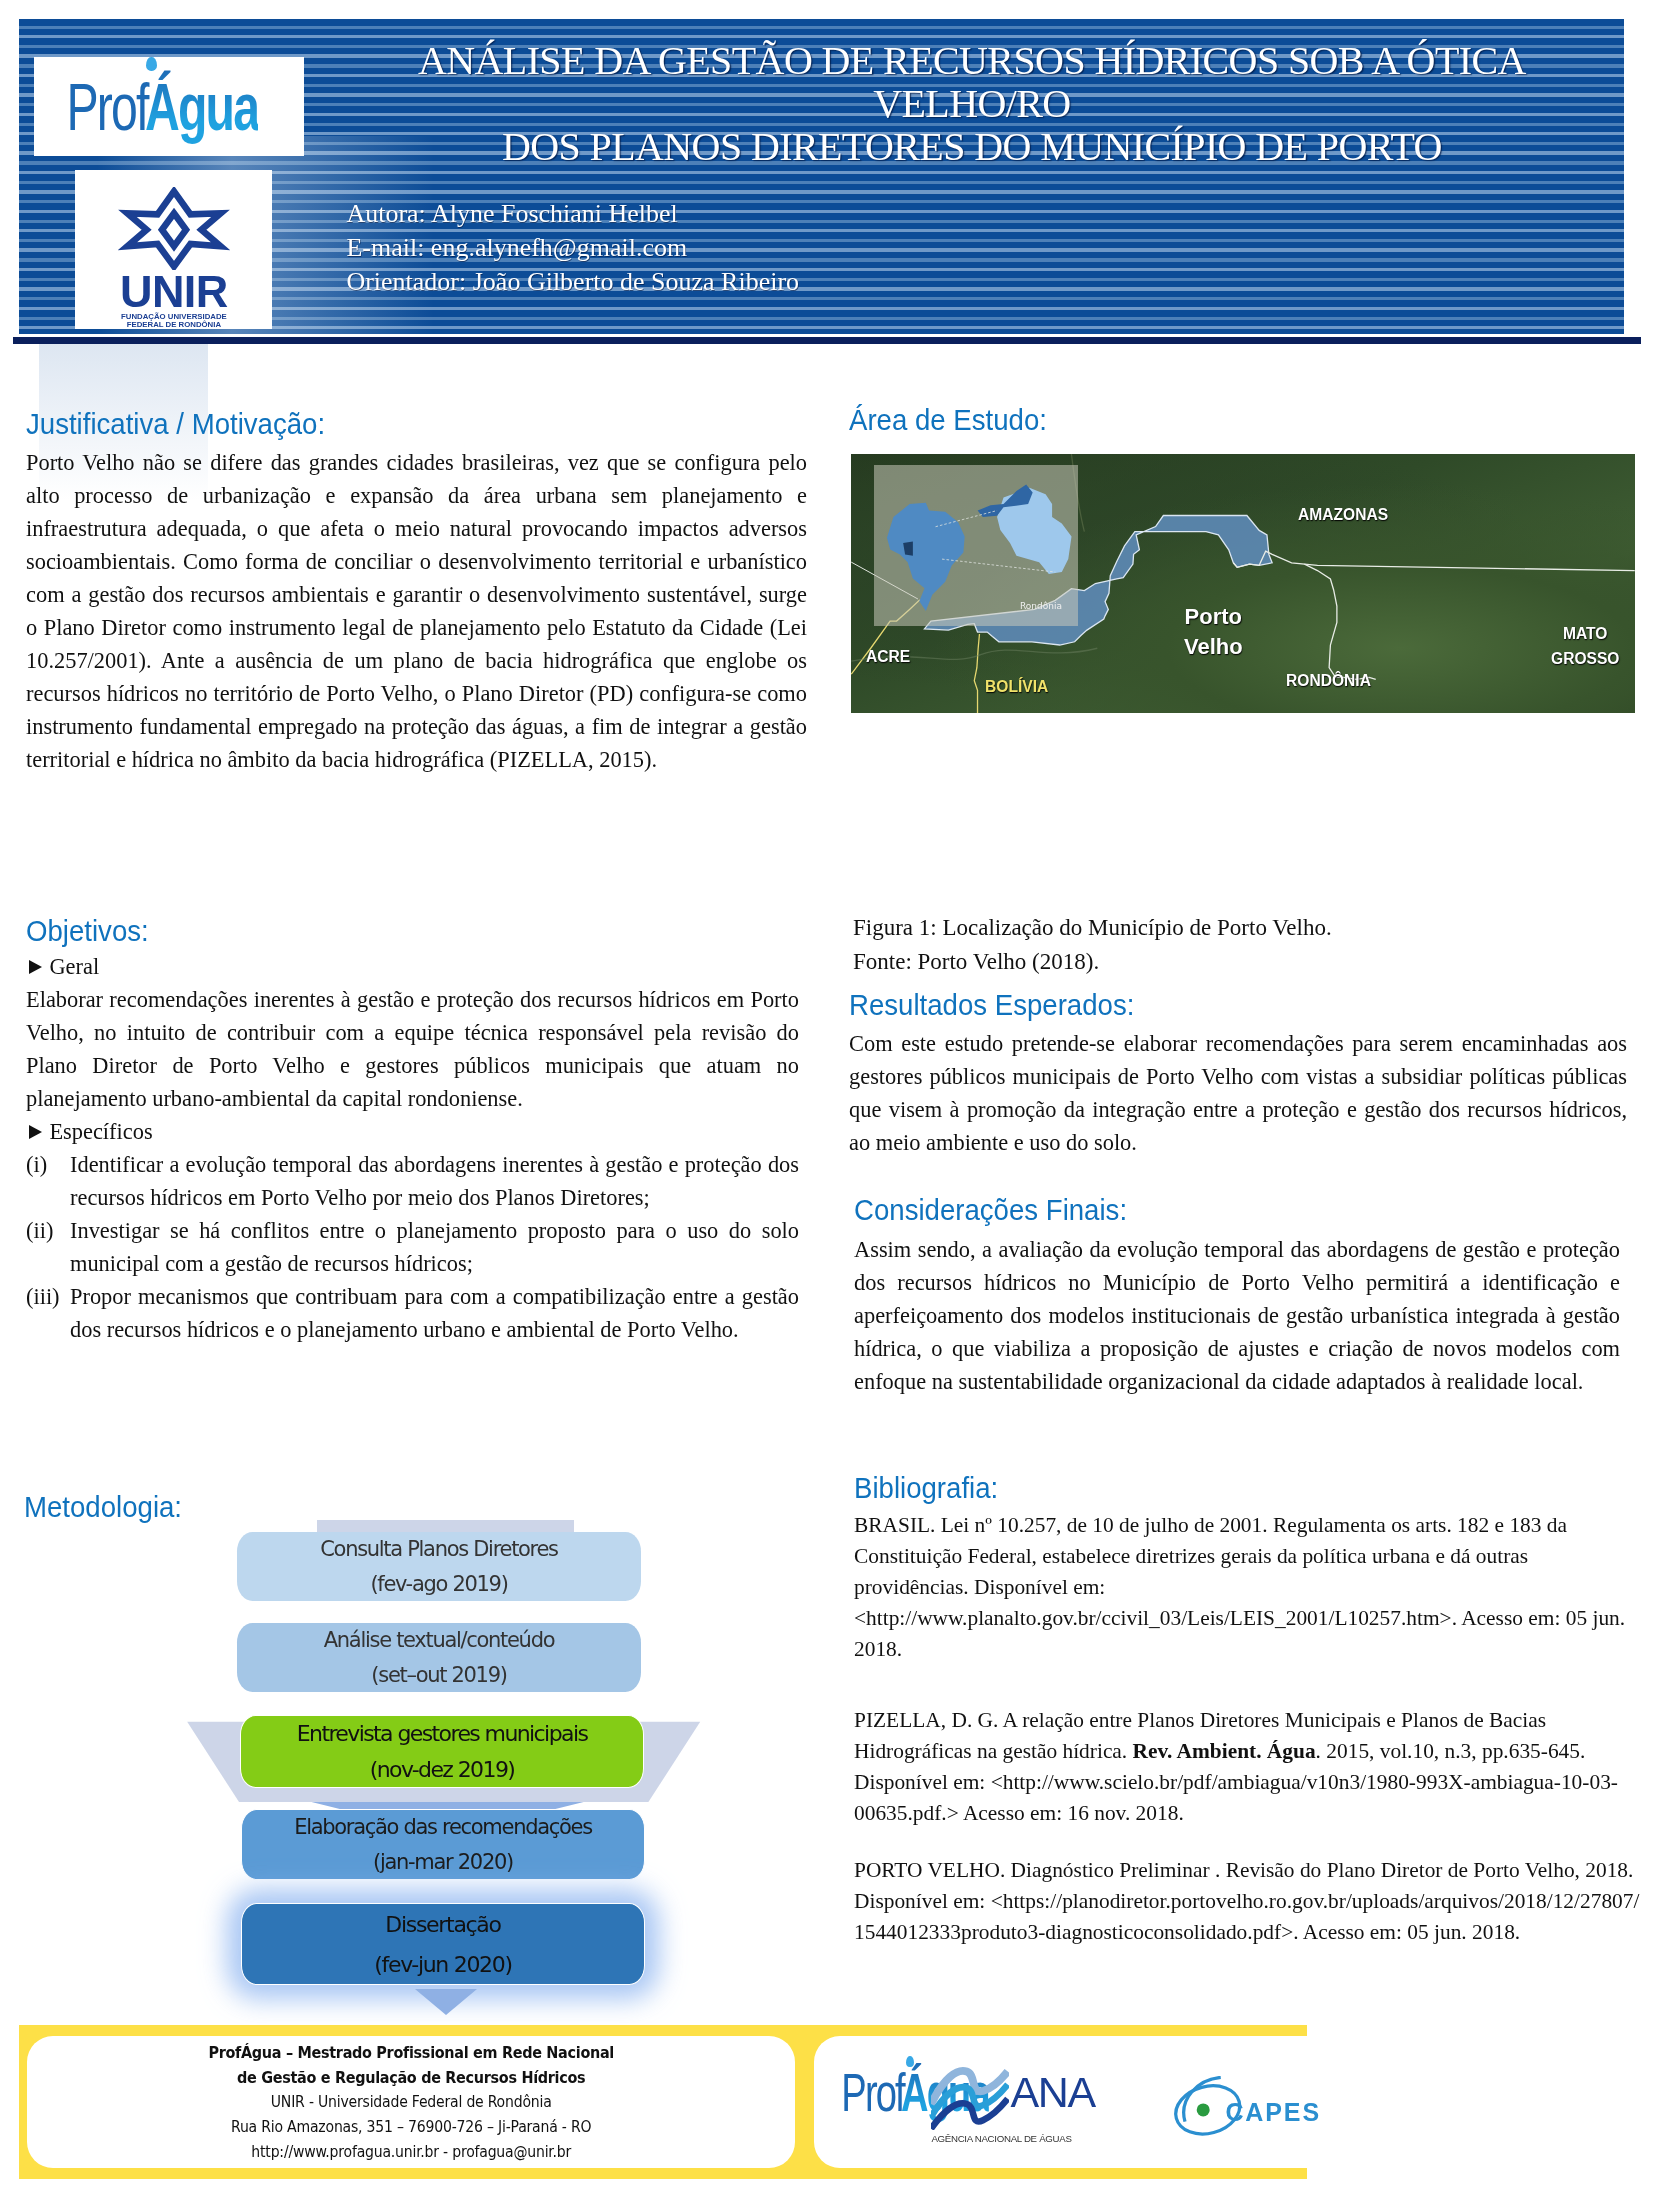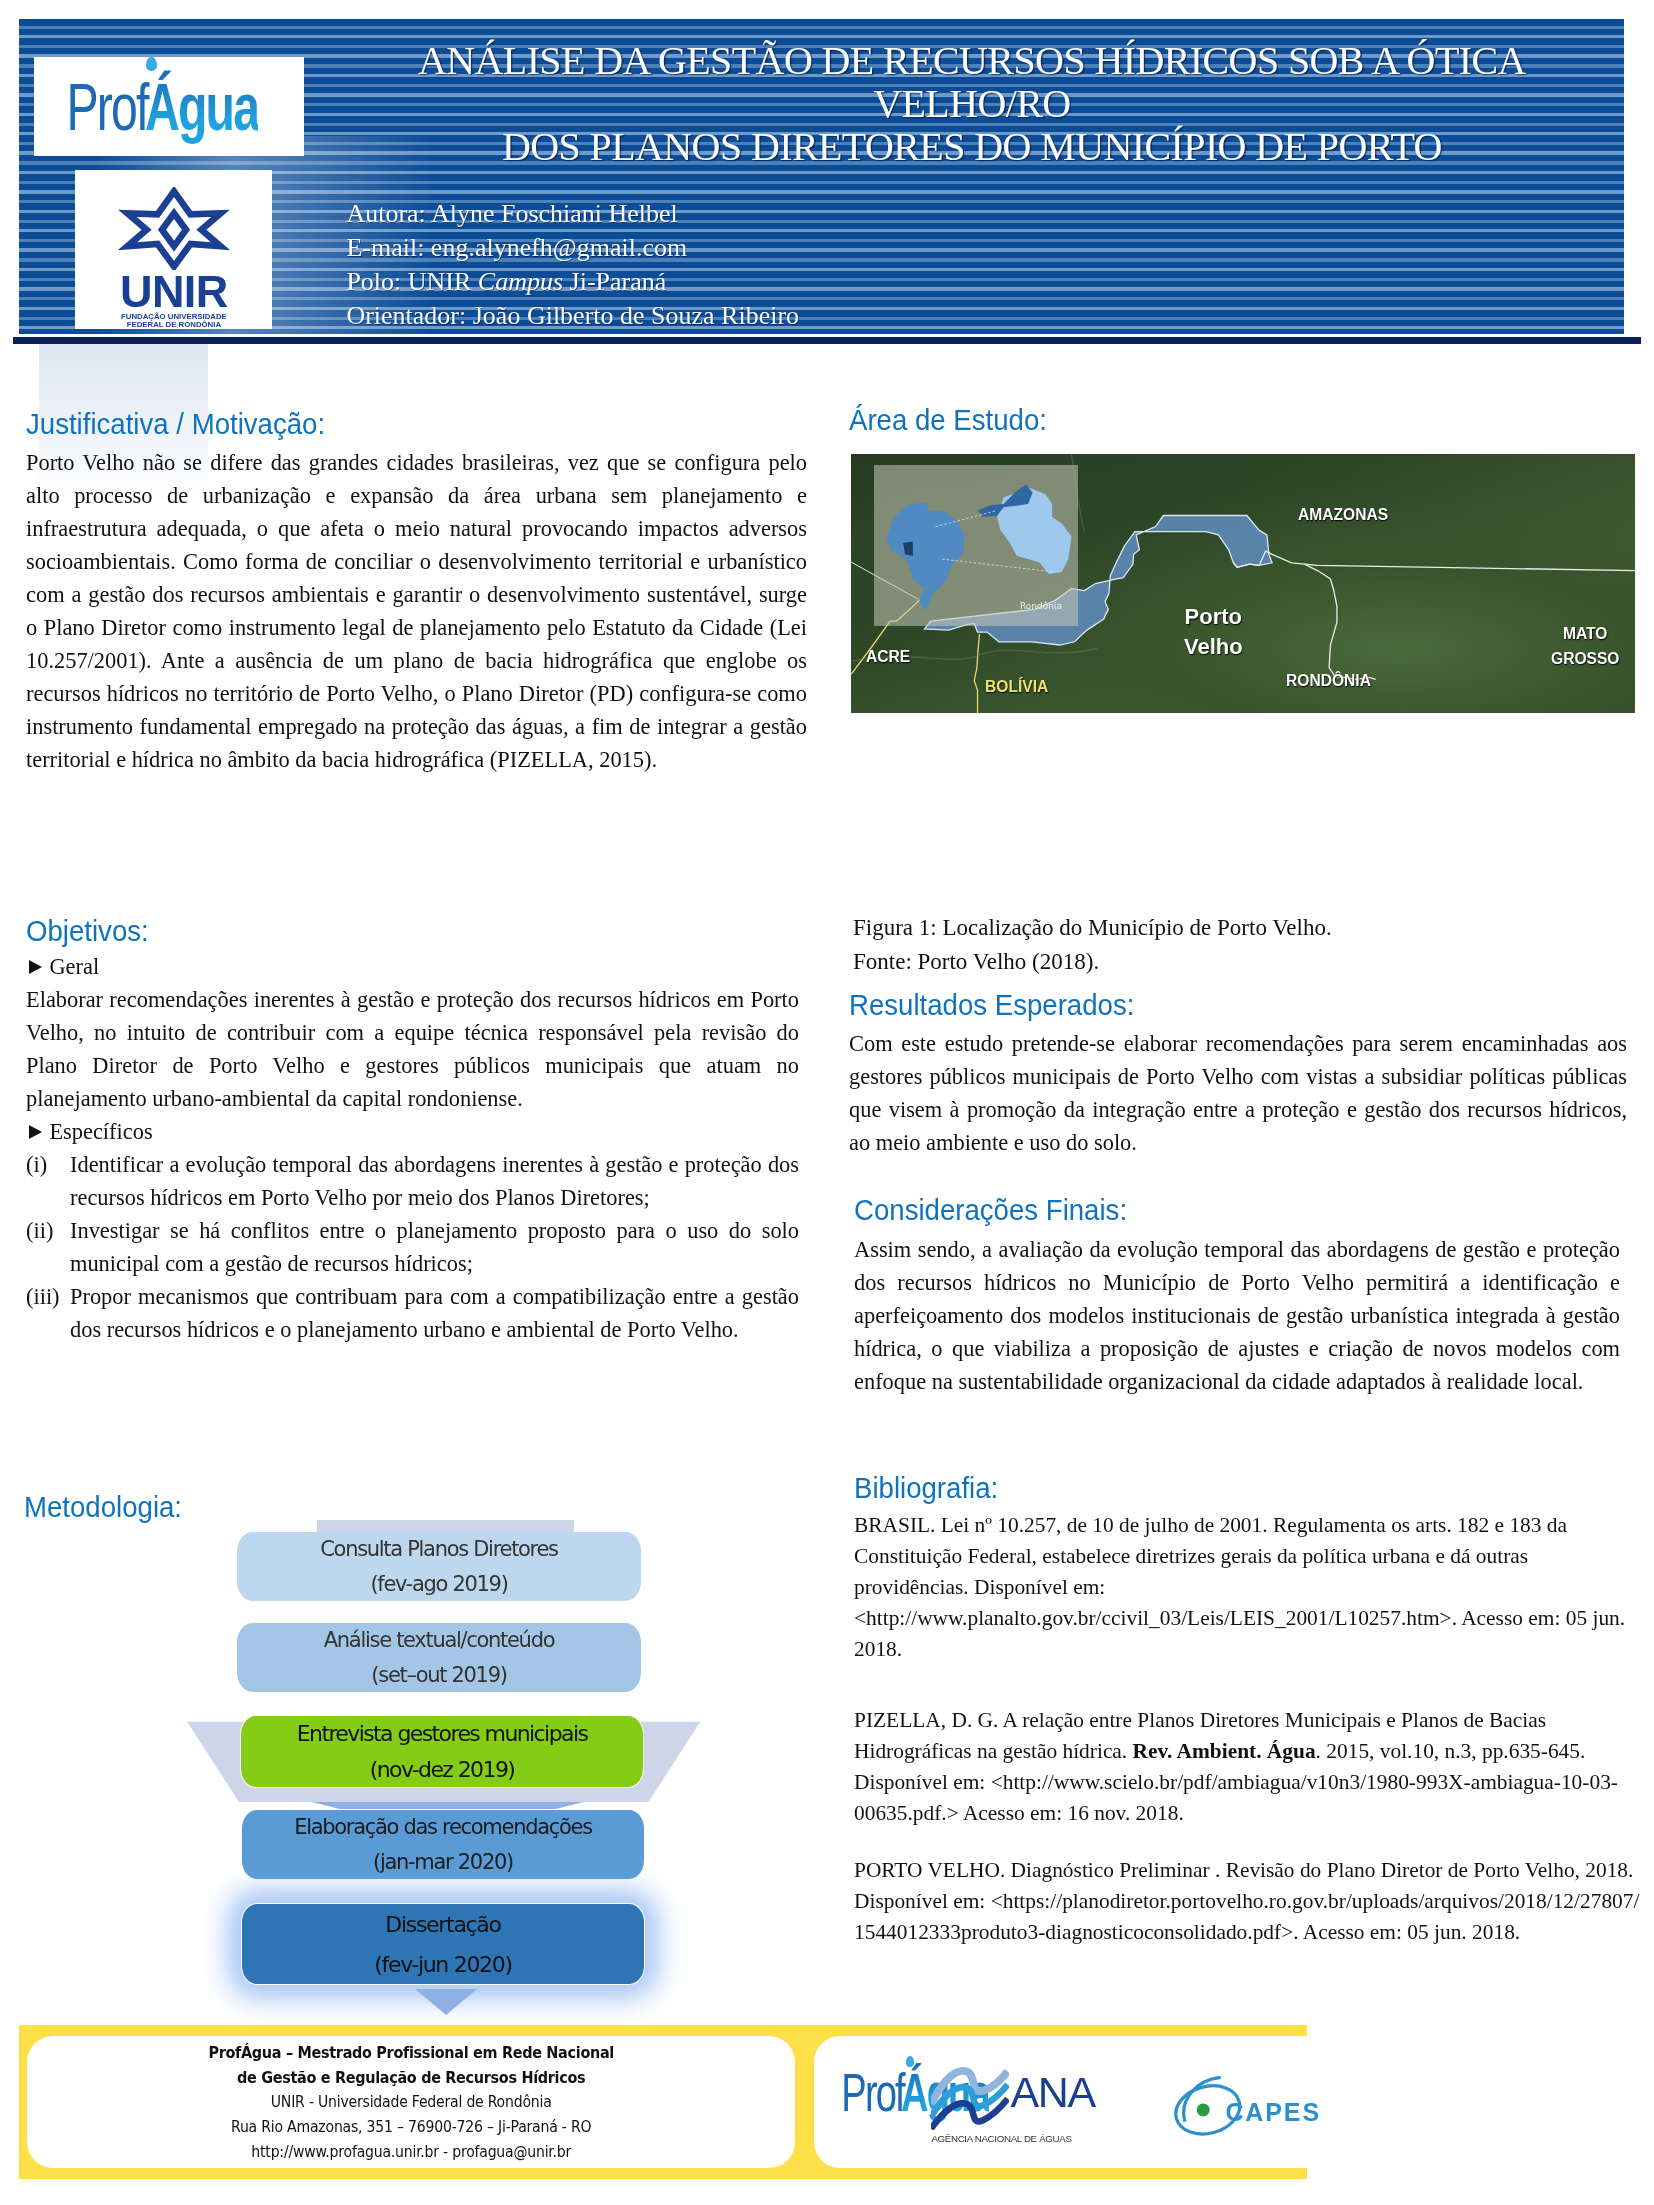--- a/index.html
+++ b/index.html
@@ -96,21 +96,20 @@
 
   <div class="title">
     <div>ANÁLISE DA GESTÃO DE RECURSOS HÍDRICOS SOB A ÓTICA</div>
     <div>VELHO/RO</div>
     <div>DOS PLANOS DIRETORES DO MUNICÍPIO DE PORTO</div>
   </div>
 
   <div class="authors">
     <div>Autora: Alyne Foschiani Helbel</div>
     <div>E-mail: eng.alynefh@gmail.com</div>
-    <div><span>Polo: UNIR </span><i>Campus</i><span> Ji-Paraná</span></div>
     <div>Orientador: João Gilberto de Souza Ribeiro</div>
   </div>
 </div>
 <div class="header-rule"></div>
 <div class="bg-wash"></div>
 
 <div class="sec-h" style="left:26px;top:407px;">Justificativa / Motivação:</div>
 <div class="body-text" style="left:26px;top:446px;width:781px;">
   <p>Porto Velho não se difere das grandes cidades brasileiras, vez que se configura pelo alto processo de urbanização e expansão da área urbana sem planejamento e infraestrutura adequada, o que afeta o meio natural provocando impactos adversos socioambientais. Como forma de conciliar o desenvolvimento territorial e urbanístico com a gestão dos recursos ambientais e garantir o desenvolvimento sustentável, surge o Plano Diretor como instrumento legal de planejamento pelo Estatuto da Cidade (Lei 10.257/2001). Ante a ausência de um plano de bacia hidrográfica que englobe os recursos hídricos no território de Porto Velho, o Plano Diretor (PD) configura-se como instrumento fundamental empregado na proteção das águas, a fim de integrar a gestão territorial e hídrica no âmbito da bacia hidrográfica (PIZELLA, 2015).</p>
 </div>

